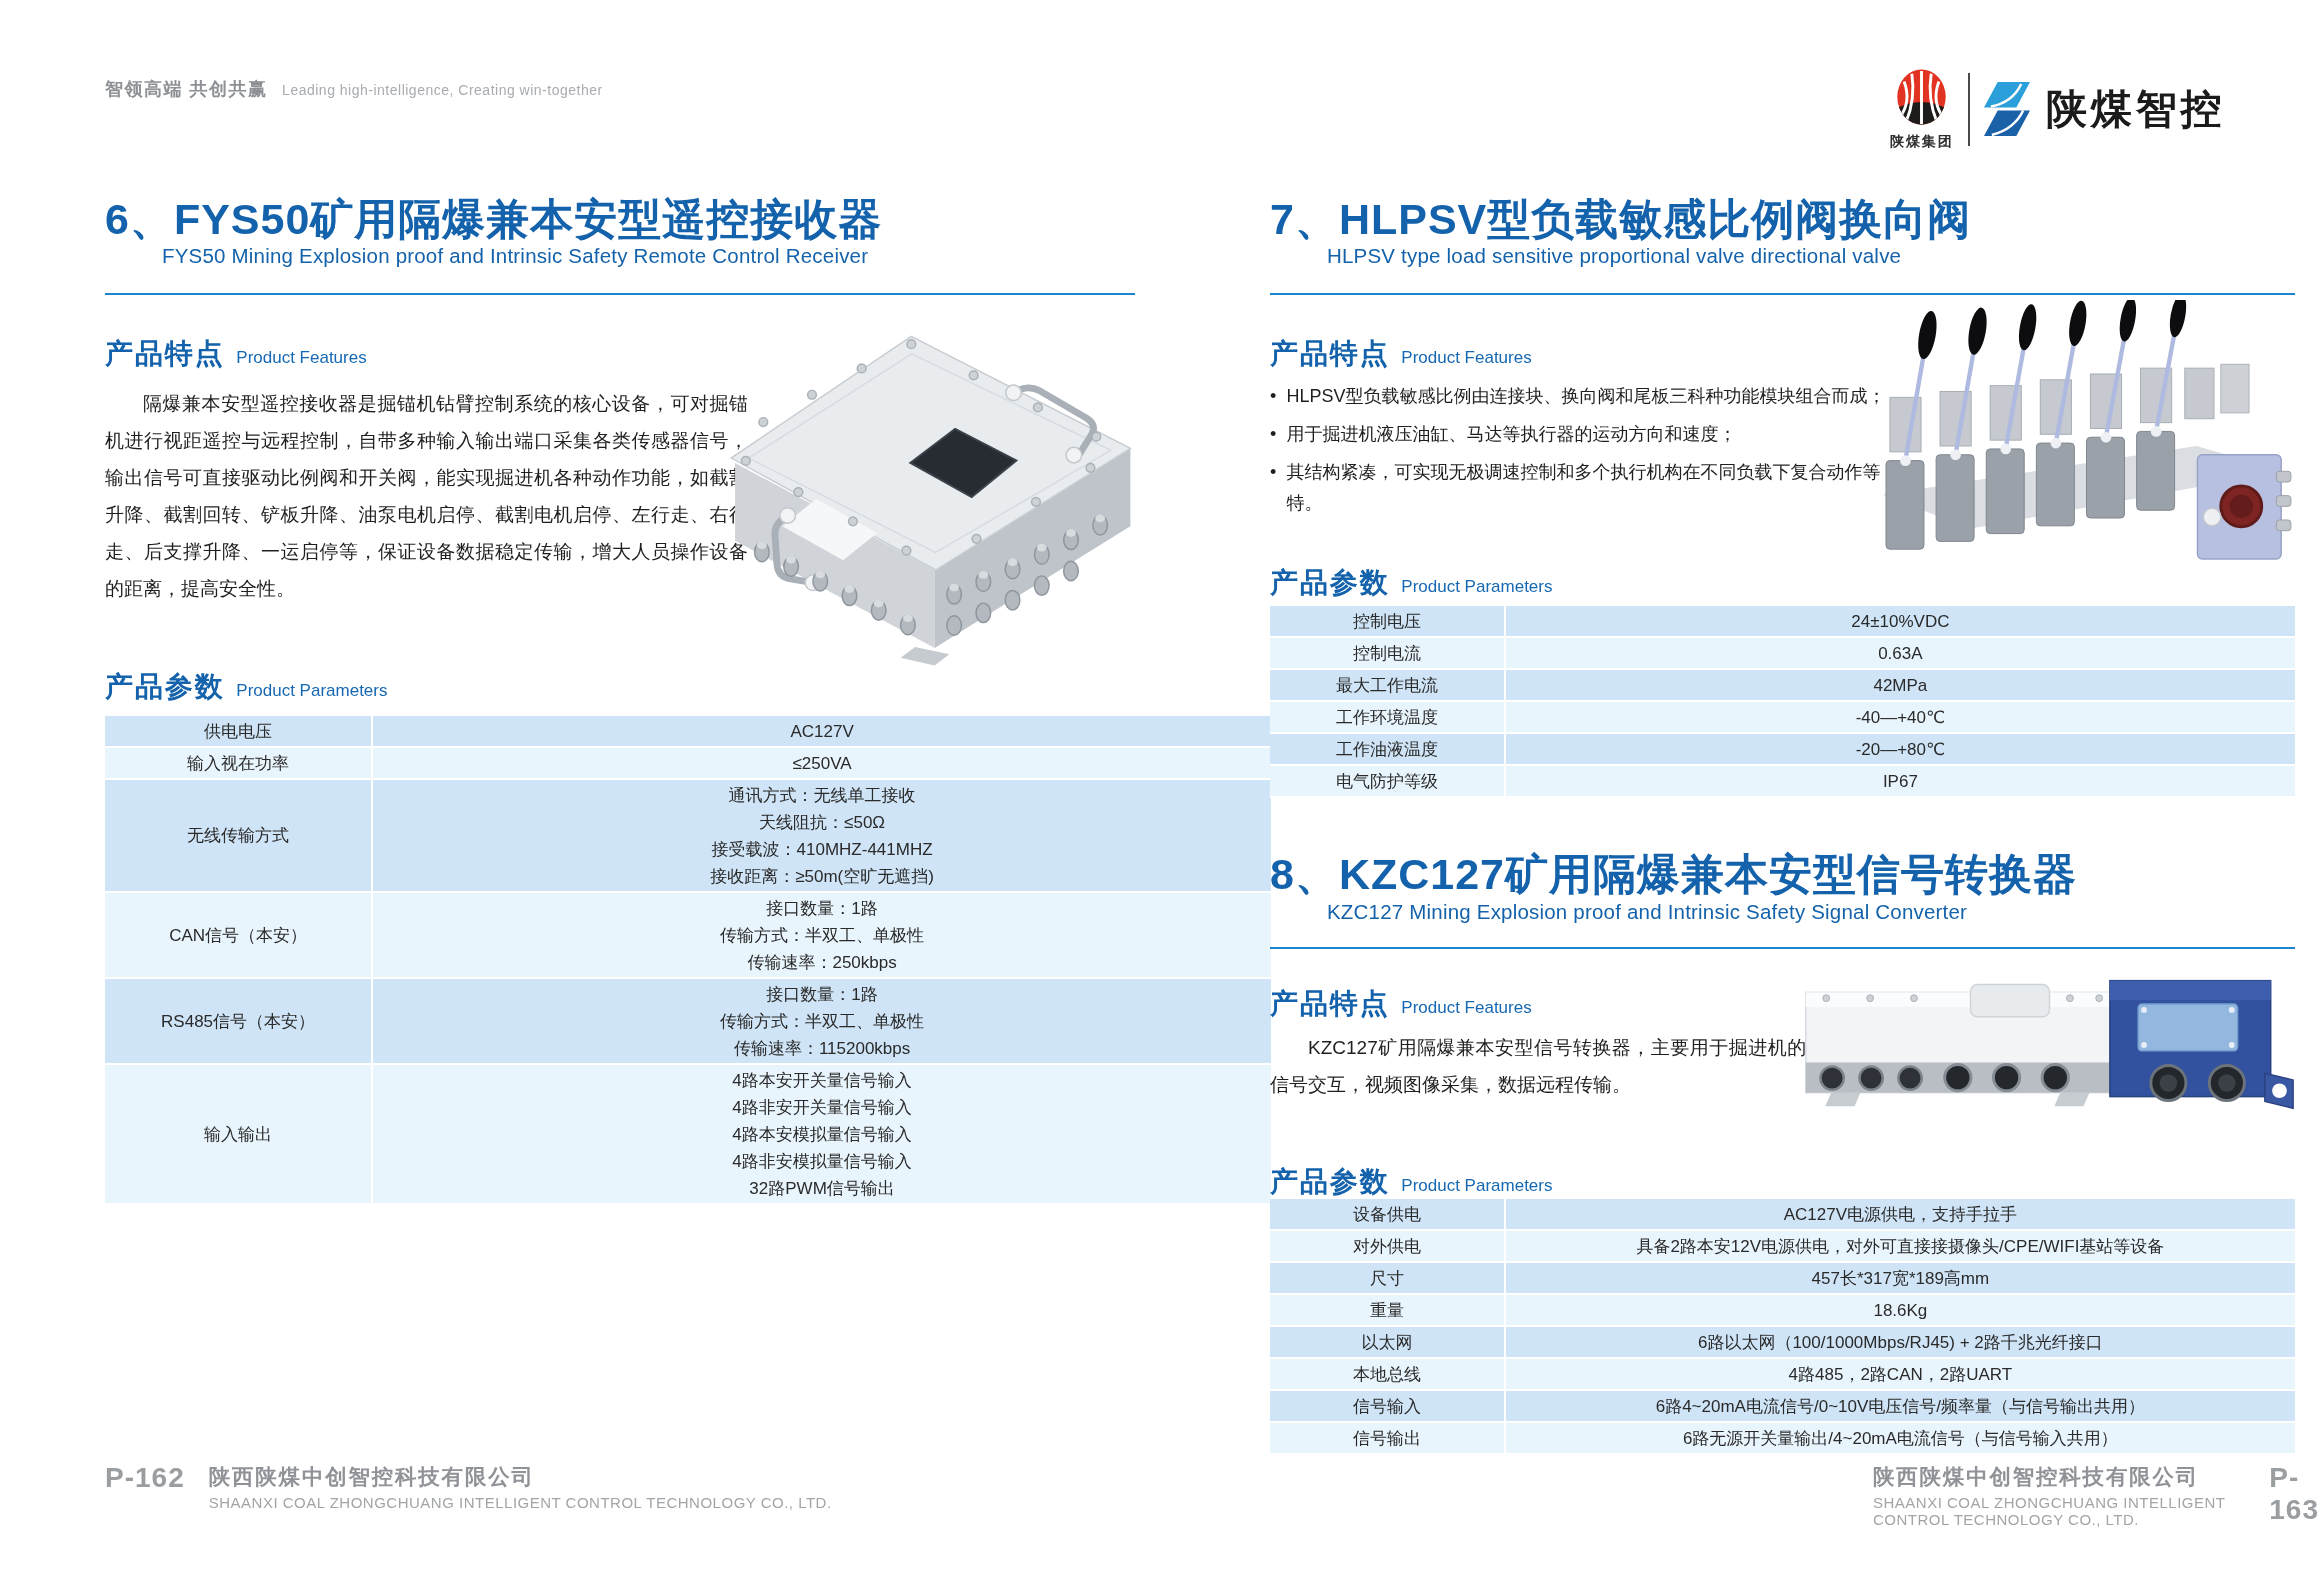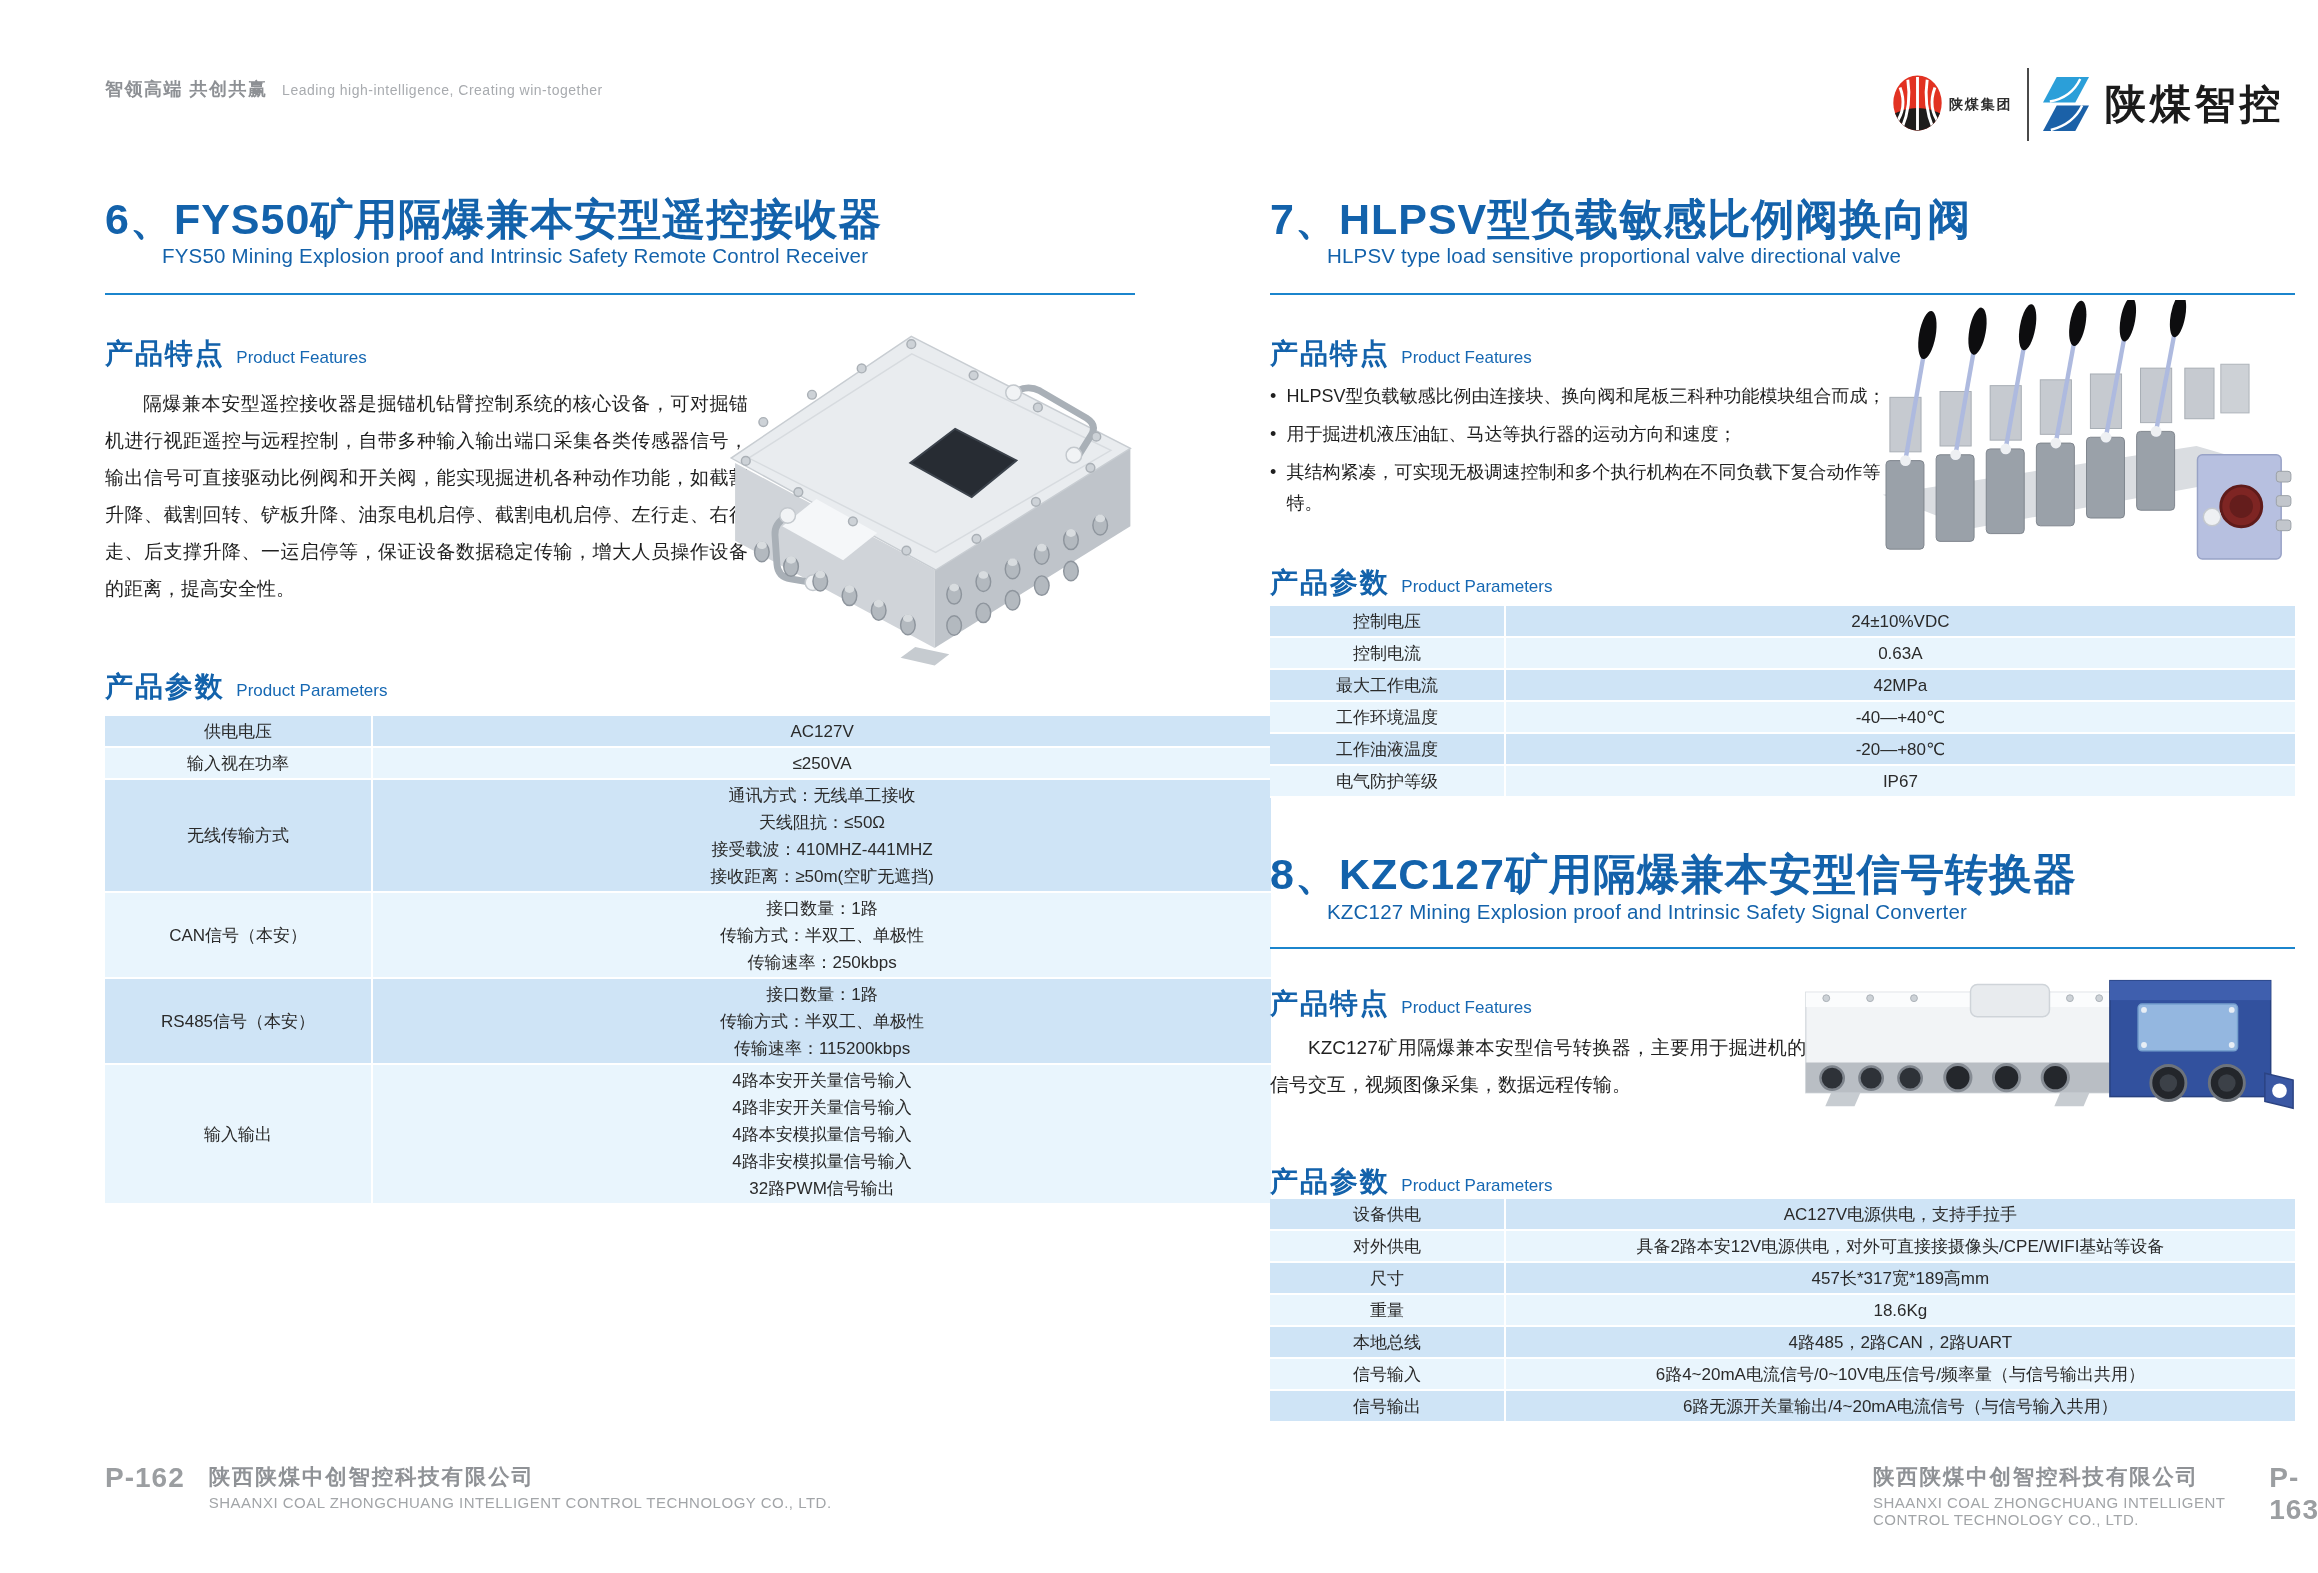--- a/index.html
+++ b/index.html
@@ -6,21 +6,21 @@
   body{
     width:2319px;height:1574px;position:relative;background:#ffffff;overflow:hidden;
     font-family:"Liberation Sans","DejaVu Sans",sans-serif;color:#222;
   }
   .abs{position:absolute;}
 
   
   .slogan-cn{font-size:18px;font-weight:bold;color:#8d9094;letter-spacing:1.5px;}
   .slogan-en{font-size:14px;color:#a8abaf;margin-left:14.6px;letter-spacing:0.5px;font-weight:normal;}
   .brand-wrap{display:flex;align-items:center;gap:14.6px;}
-  .brand-col{display:flex;flex-direction:row;align-items:center;gap:3.9px;}
+  .brand-col{display:flex;flex-direction:column;align-items:center;gap:3.9px;}
   .brand-divider{width:1.5px;height:73px;background:#4a4a4a;}
   .group-caption{font-size:14px;font-weight:bold;color:#2f2f2f;letter-spacing:1.9px;}
   .brand-text{font-size:41px;font-weight:bold;color:#1b1b1b;letter-spacing:3.9px;}
 
   
   .sec-title{font-size:43px;font-weight:bold;color:#1362ab;letter-spacing:1px;}
   .sec-sub{font-size:20.5px;color:#1362ab;letter-spacing:0.2px;}
   .rule{height:1.9px;background:#1b85cd;}
   .feat-head{display:flex;align-items:baseline;}
   .h-cn{font-size:28px;font-weight:bold;color:#1362ab;letter-spacing:1.9px;}
@@ -434,20 +434,26 @@
         <div class="pline">457长*317宽*189高mm</div>
       </div>
     </div>
     <div class="prow">
       <div class="pcell-l">重量</div>
       <div class="pcell-v">
         <div class="pline">18.6Kg</div>
       </div>
     </div>
     <div class="prow">
+      <div class="pcell-l">以太网</div>
+      <div class="pcell-v">
+        <div class="pline">6路以太网（100/1000Mbps/RJ45) + 2路千兆光纤接口</div>
+      </div>
+    </div>
+    <div class="prow">
       <div class="pcell-l">本地总线</div>
       <div class="pcell-v">
         <div class="pline">4路485，2路CAN，2路UART</div>
       </div>
     </div>
     <div class="prow">
       <div class="pcell-l">信号输入</div>
       <div class="pcell-v">
         <div class="pline">6路4~20mA电流信号/0~10V电压信号/频率量（与信号输出共用）</div>
       </div>

